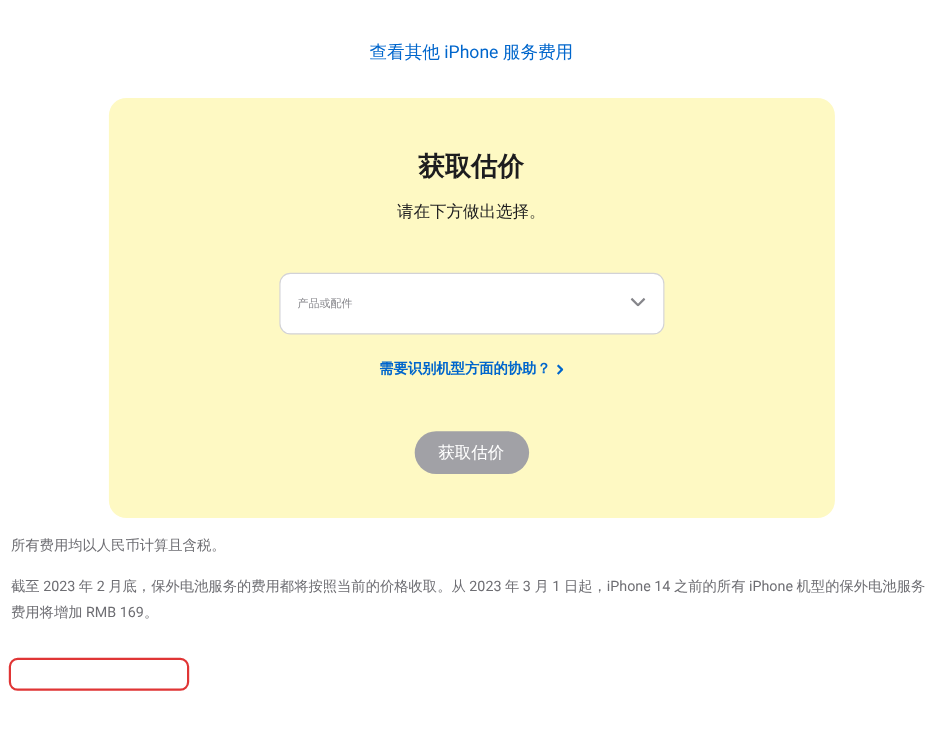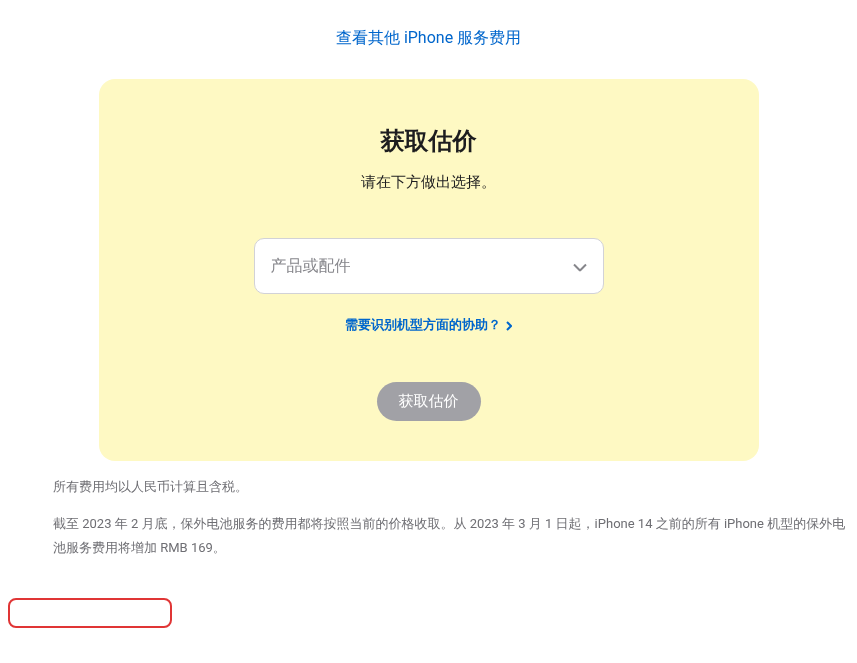--- a/index.html
+++ b/index.html
@@ -9,21 +9,21 @@
     }
     body {
       font-family: -apple-system, BlinkMacSystemFont, "Segoe UI", Roboto, "Helvetica Neue", Arial, sans-serif;
       background-color: #ffffff;
       width: 857px;
       height: 663px;
       position: relative;
     }
     .top-link {
       text-align: center;
-      padding-top: 28px;
+      padding-top: 38px;
       padding-bottom: 30px;
     }
     .top-link a {
       color: #0066cc;
       text-decoration: none;
       font-size: 16px;
     }
     .card {
       background-color: #fef9c3;
       border-radius: 16px;
@@ -48,21 +48,21 @@
       width: 350px;
       margin: 0 auto 20px auto;
     }
     .select-box {
       width: 100%;
       height: 56px;
       background-color: #ffffff;
       border: 1px solid #d2d2d7;
       border-radius: 10px;
       padding: 0 40px 0 16px;
-      font-size: 16px;
+      font-size: 10px;
       color: #86868b;
       text-align: left;
       display: flex;
       align-items: center;
       cursor: pointer;
       position: relative;
     }
     .chevron {
       position: absolute;
       right: 16px;
@@ -110,21 +110,20 @@
     }
     .footer-text {
       color: #6e6e73;
       font-size: 13px;
       line-height: 1.8;
       padding: 0 10px;
       position: relative;
     }
     .footer-text p {
       margin-top: 14px;
-      margin-left: 43px;
     }
     .highlight-box {
       position: absolute;
       border: 2px solid #e03535;
       border-radius: 8px;
       pointer-events: none;
     }
     .highlight1 {
       left: 8px;
       top: 598px;

